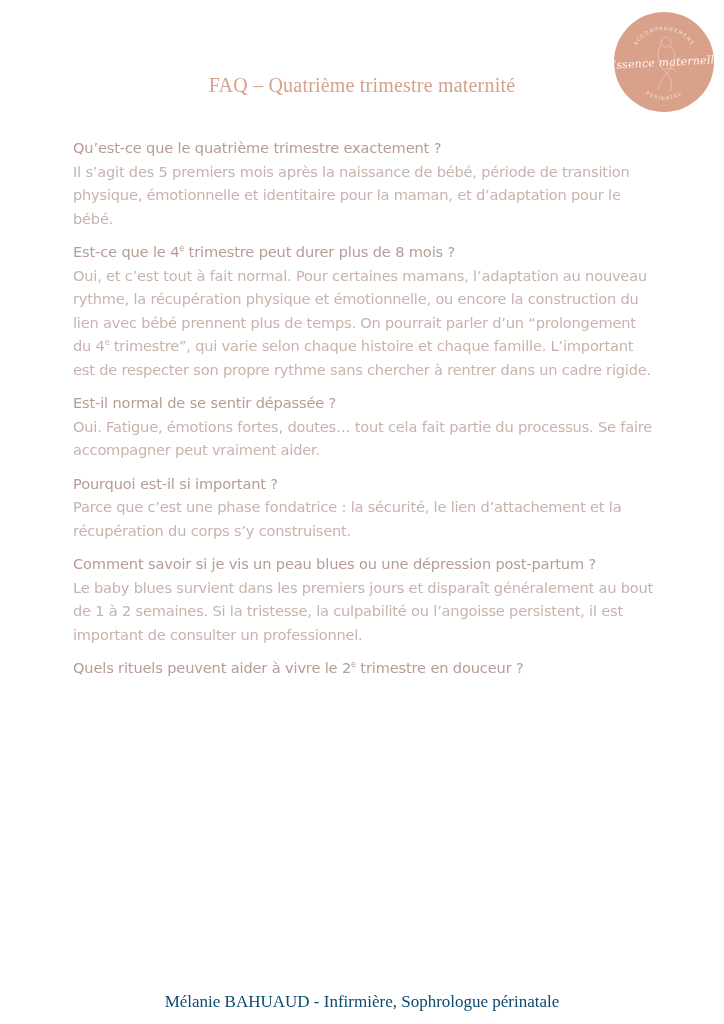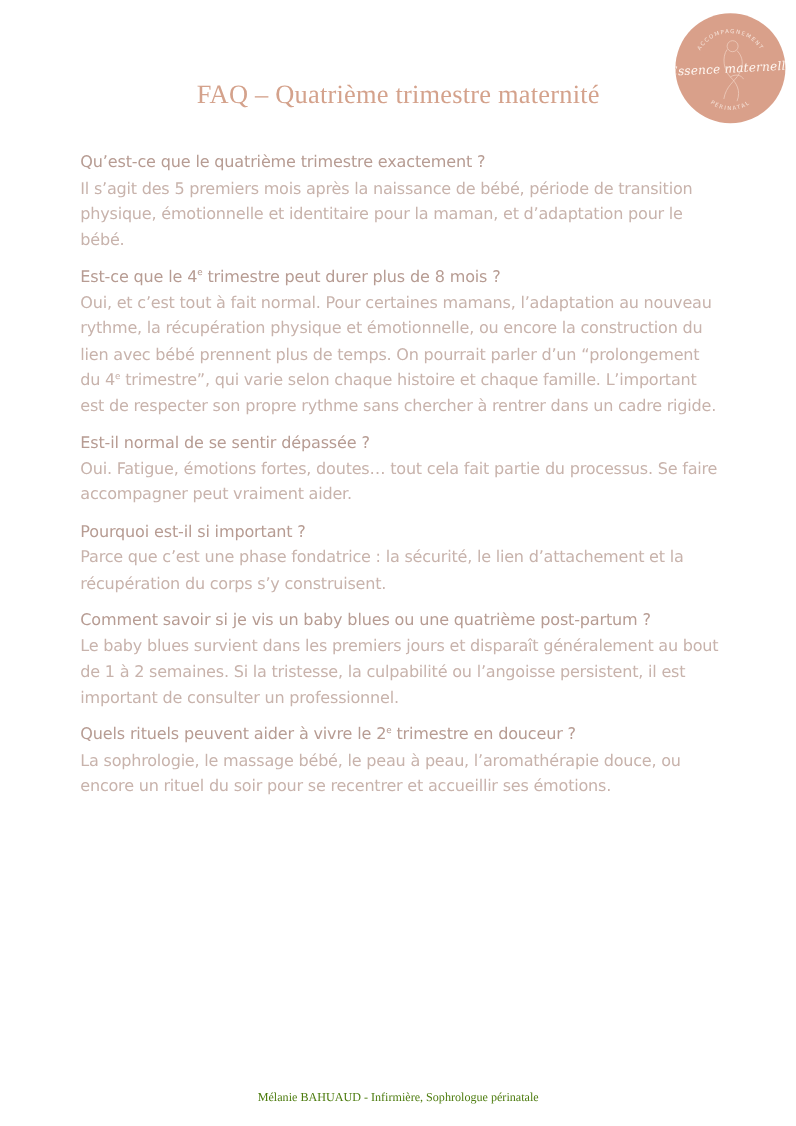--- a/index.html
+++ b/index.html
@@ -45,21 +45,21 @@
     white-space: nowrap;
     transform: rotate(-3deg);
   }
   .title {
     position: absolute;
     left: 0;
     right: 0;
     top: 74px;
     text-align: center;
     font-family: "Liberation Serif", serif;
-    font-size: 24px;
+    font-size: 20px;
     color: #d4a28c;
     letter-spacing: 0.2px;
   }
   .faq {
     position: absolute;
     left: 73px;
     top: 136px;
     width: 585px;
     font-family: "DejaVu Sans", sans-serif;
   }
@@ -84,22 +84,22 @@
     vertical-align: super;
     line-height: 0;
   }
   .footer {
     position: absolute;
     left: 0;
     right: 0;
     top: 992px;
     text-align: center;
     font-family: "Liberation Serif", serif;
-    font-size: 11px;
-    color: #4d7c0f;
+    font-size: 17px;
+    color: #0c4a6e;
   }
 </style>
 </head>
 <body>
 
 <div class="page">
 
   <div class="logo">
     <svg width="100" height="100" viewBox="0 0 100 100">
       <defs>
@@ -140,26 +140,25 @@
       <div class="q">Est-il normal de se sentir dépassée ?</div>
       <div class="a">Oui. Fatigue, émotions fortes, doutes… tout cela fait partie du processus. Se faire accompagner peut vraiment aider.</div>
     </div>
 
     <div class="faq-item">
       <div class="q">Pourquoi est-il si important ?</div>
       <div class="a">Parce que c’est une phase fondatrice : la sécurité, le lien d’attachement et la récupération du corps s’y construisent.</div>
     </div>
 
     <div class="faq-item">
-      <div class="q">Comment savoir si je vis un baby blues ou une quatrième post-partum ?</div>
+      <div class="q">Comment savoir si je vis un peau blues ou une dépression post-partum ?</div>
       <div class="a">Le baby blues survient dans les premiers jours et disparaît généralement au bout de 1 à 2 semaines. Si la tristesse, la culpabilité ou l’angoisse persistent, il est important de consulter un professionnel.</div>
     </div>
 
     <div class="faq-item">
       <div class="q"><span>Quels rituels peuvent aider à vivre le 2</span><sup class="e">e</sup><span> trimestre en douceur ?</span></div>
-      <div class="a">La sophrologie, le massage bébé, le peau à peau, l’aromathérapie douce, ou encore un rituel du soir pour se recentrer et accueillir ses émotions.</div>
     </div>
 
   </div>
 
   <div class="footer">Mélanie BAHUAUD - Infirmière, Sophrologue périnatale</div>
 
 </div>
 
 </body></html>

